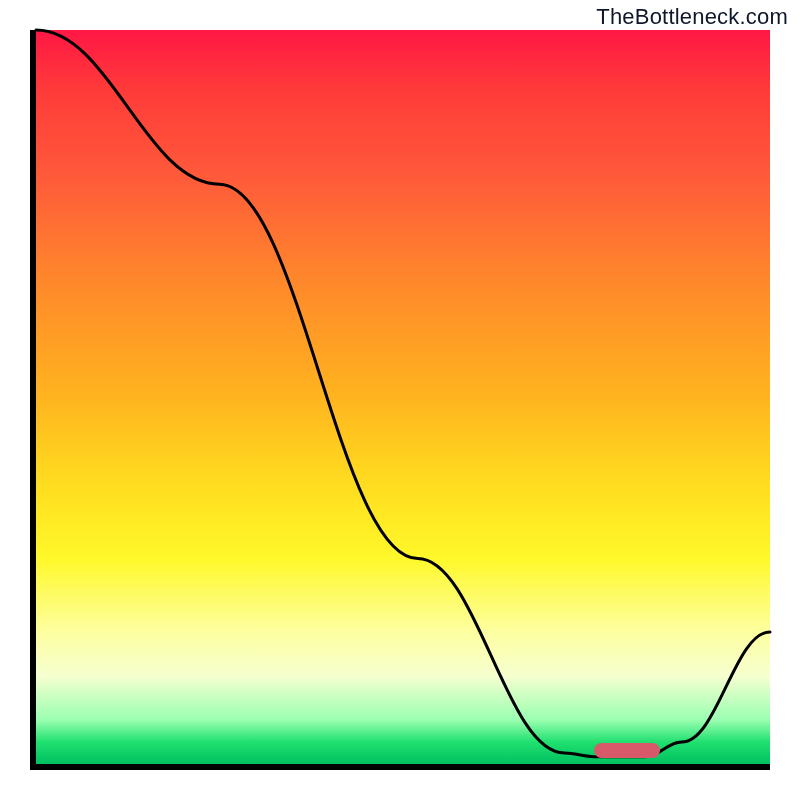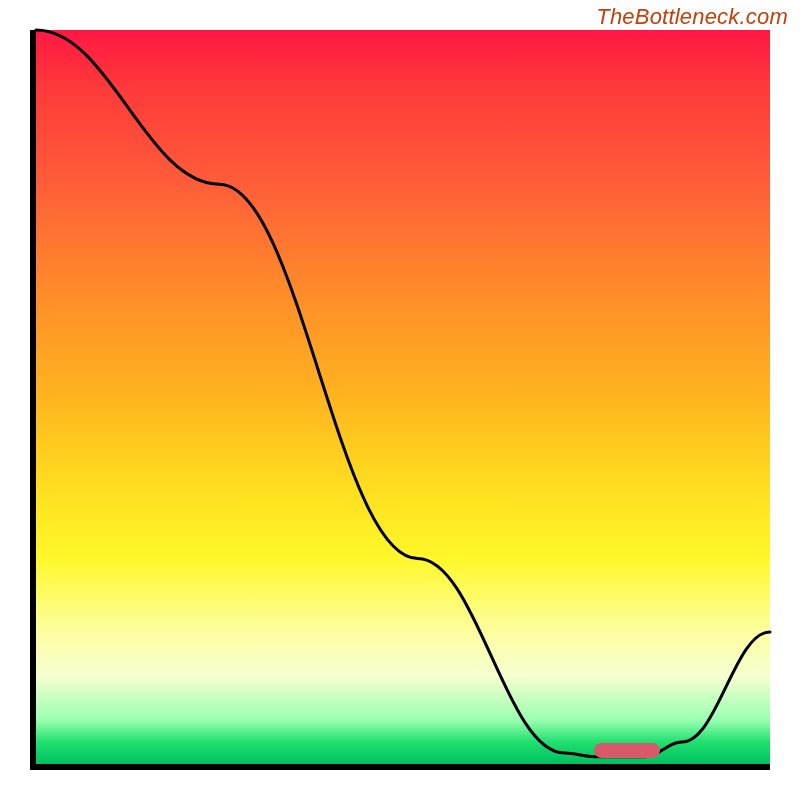--- a/index.html
+++ b/index.html
@@ -14,23 +14,22 @@
     position: relative;
     width: 800px;
     height: 800px;
   }
   .watermark {
     position: absolute;
     top: 4px;
     right: 12px;
     font-size: 22px;
     font-weight: 500;
-    color: #c2410c;
+    color: #0f172a;
     letter-spacing: 0.2px;
-    font-style: italic;
   }
   .plot-frame {
     position: absolute;
     left: 30px;
     top: 30px;
     width: 740px;
     height: 740px;
     border-left: 6px solid #000;
     border-bottom: 6px solid #000;
     box-sizing: border-box;

